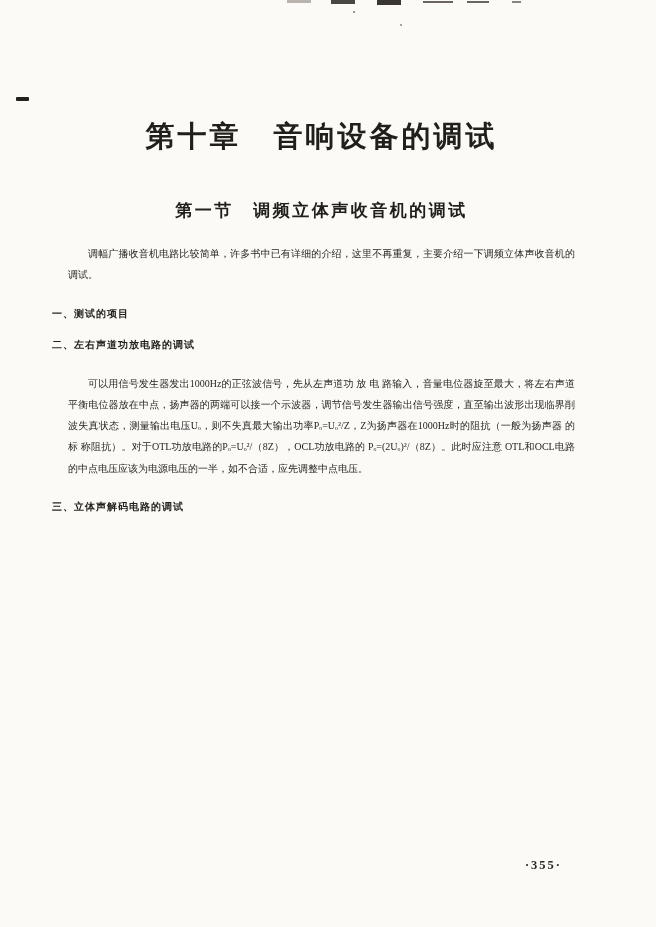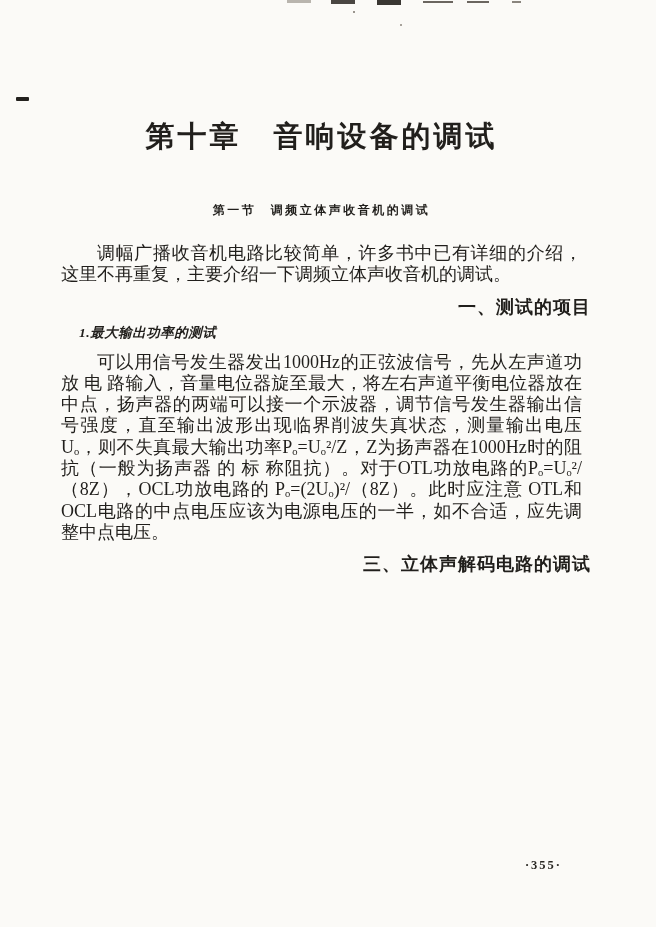--- a/index.html
+++ b/index.html
@@ -31,38 +31,38 @@
     font-weight: 700;
     font-size: 29px;
     letter-spacing: 3px;
     line-height: 40px;
   }
   .section-title {
     margin-top: 42px;
     text-align: center;
     font-family: "DejaVu Sans", "Liberation Sans", sans-serif;
     font-weight: 700;
-    font-size: 12px;
+    font-size: 17px;
     letter-spacing: 2.5px;
     line-height: 24px;
   }
   .para {
-    margin: 9px;
-    font-size: 18px;
+    margin: 16px;
+    font-size: 10px;
     line-height: 21.3px;
     text-align: justify;
     text-indent: 2em;
   }
   .intro { margin-top: 21px; }
   .sec-heading {
     margin: 7px 0 4px;
-    text-align: right;
+    text-align: left;
     font-family: "DejaVu Sans", "Liberation Sans", sans-serif;
     font-weight: 700;
-    font-size: 18px;
+    font-size: 10px;
     letter-spacing: 1px;
     line-height: 24px;
   }
   .subhead {
     margin: 2px 0 1px;
     font-size: 13.5px;
     line-height: 20px;
     font-style: italic;
     font-weight: 600;
     text-indent: 2em;
@@ -98,21 +98,21 @@
   <div class="content">
 
     <div class="chapter-title">第十章　音响设备的调试</div>
 
     <div class="section-title">第一节　调频立体声收音机的调试</div>
 
     <p class="para intro">调幅广播收音机电路比较简单，许多书中已有详细的介绍，这里不再重复，主要介绍一下调频立体声收音机的调试。</p>
 
     <div class="sec-heading">一、测试的项目</div>
 
-    <div class="subhead">1.最大输出功率的测试</div>
+    <div class="sec-heading">二、左右声道功放电路的调试</div>
     <p class="para">可以用信号发生器发出1000Hz的正弦波信号，先从左声道功 放 电 路输入，音量电位器旋至最大，将左右声道平衡电位器放在中点，扬声器的两端可以接一个示波器，调节信号发生器输出信号强度，直至输出波形出现临界削波失真状态，测量输出电压Uₒ，则不失真最大输出功率Pₒ=Uₒ²/Z，Z为扬声器在1000Hz时的阻抗（一般为扬声器 的 标 称阻抗）。对于OTL功放电路的Pₒ=Uₒ²/（8Z），OCL功放电路的 Pₒ=(2Uₒ)²/（8Z）。此时应注意 OTL和OCL电路的中点电压应该为电源电压的一半，如不合适，应先调整中点电压。</p>
 
     <div class="sec-heading">三、立体声解码电路的调试</div>
 
   </div>
 
   <div class="page-number">·355·</div>
 
 </div>
 

